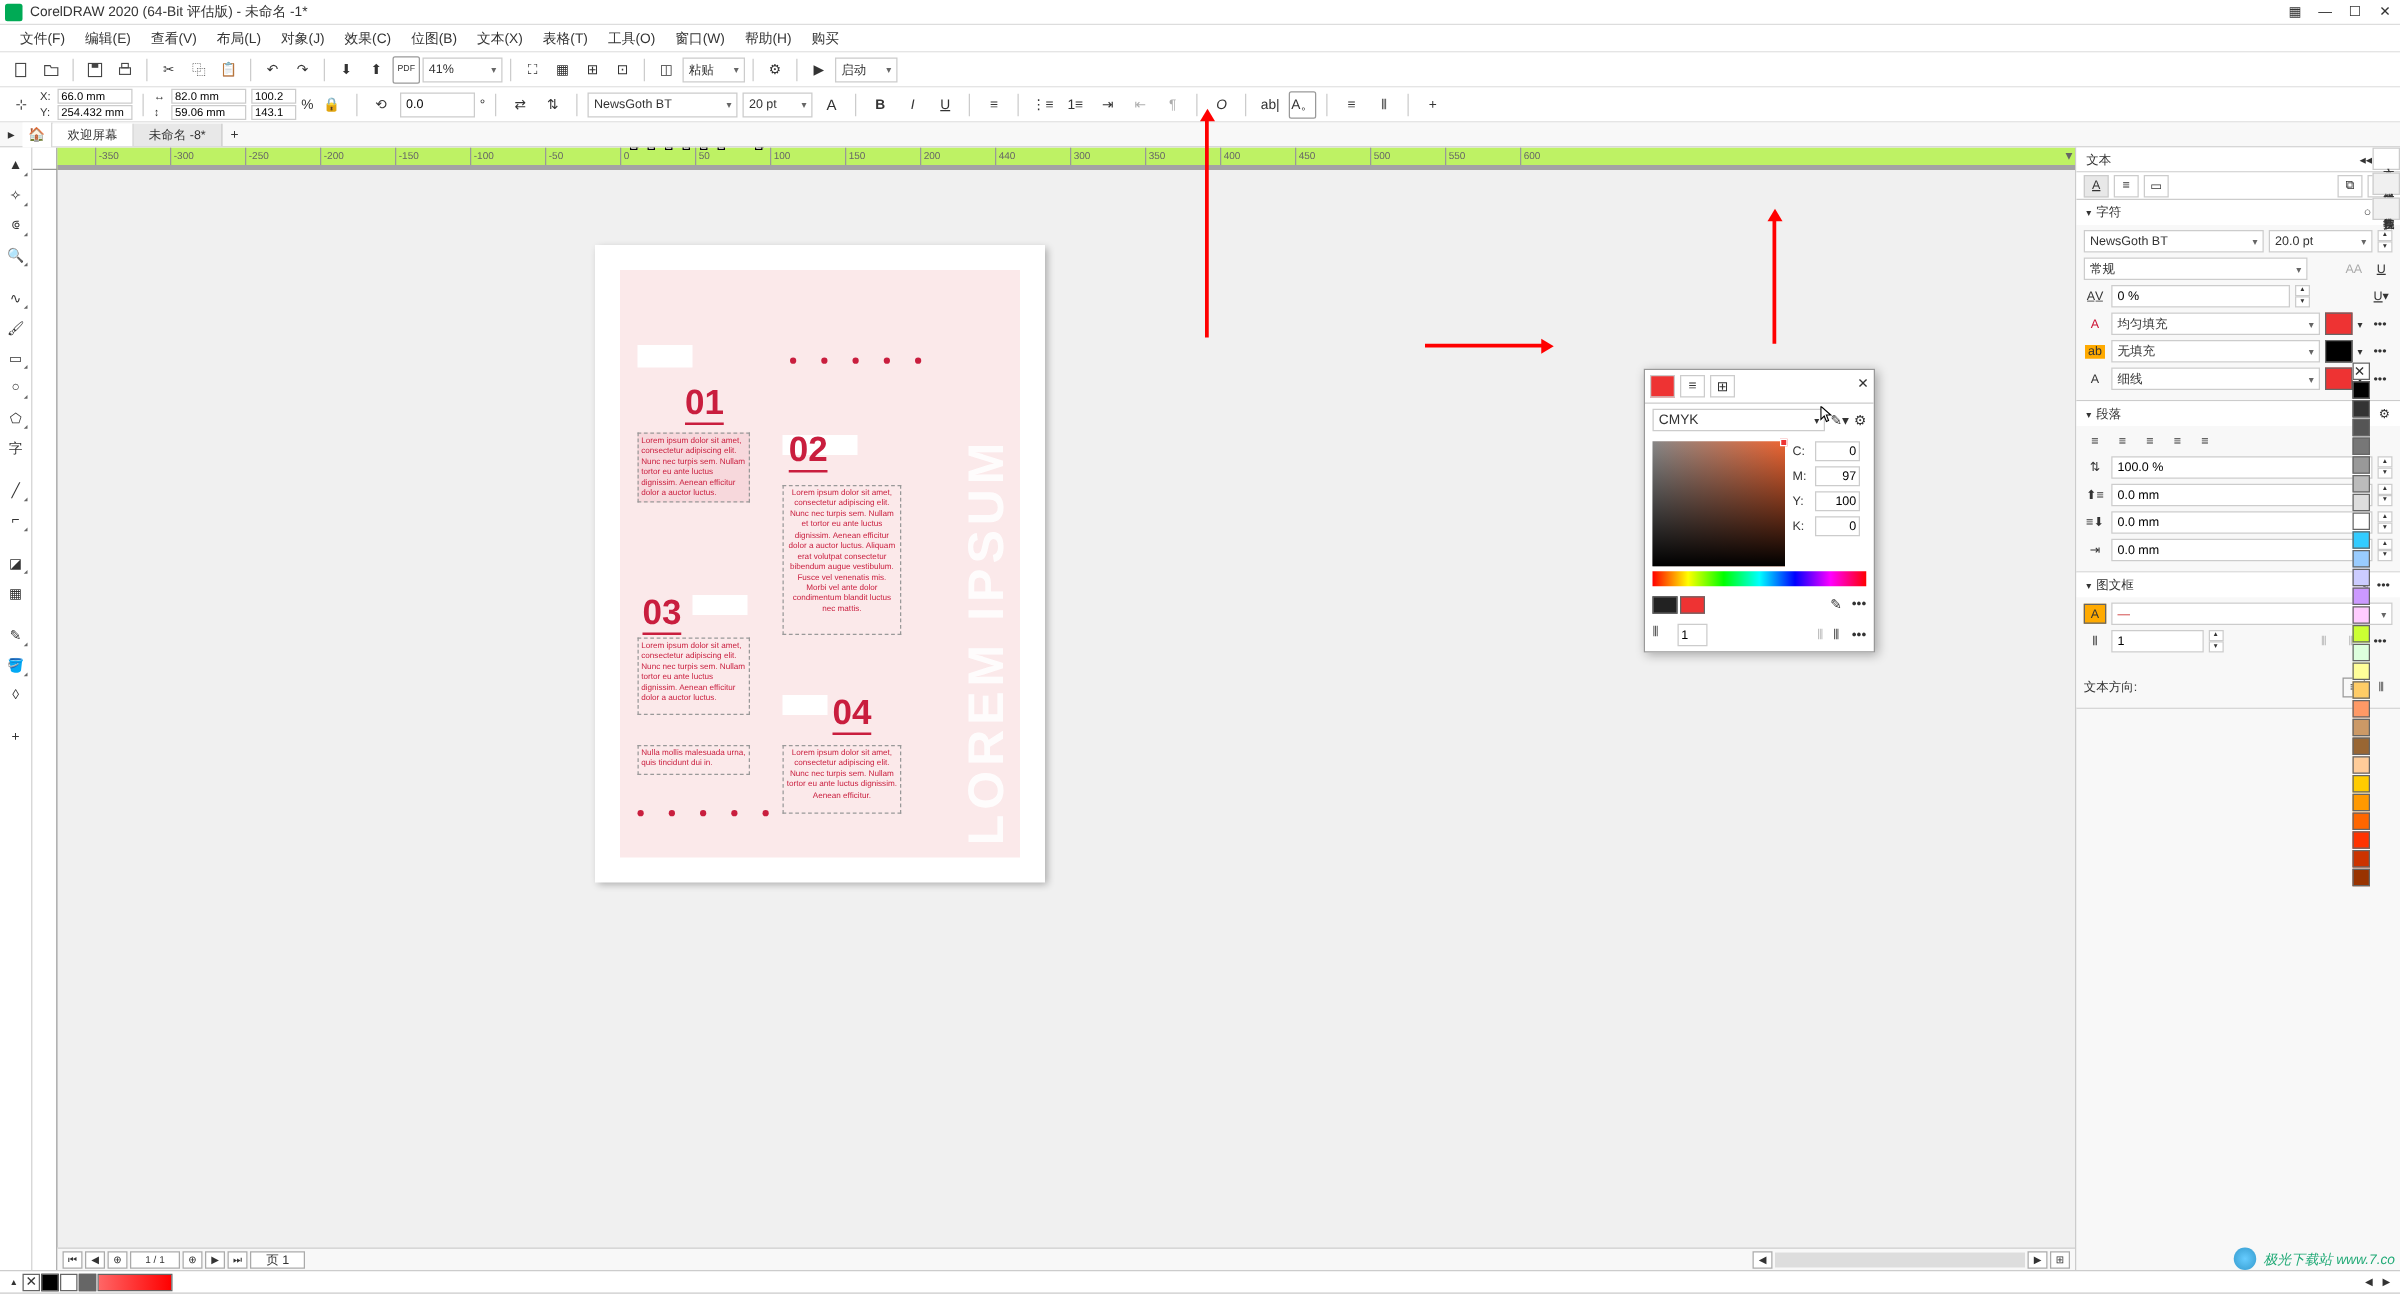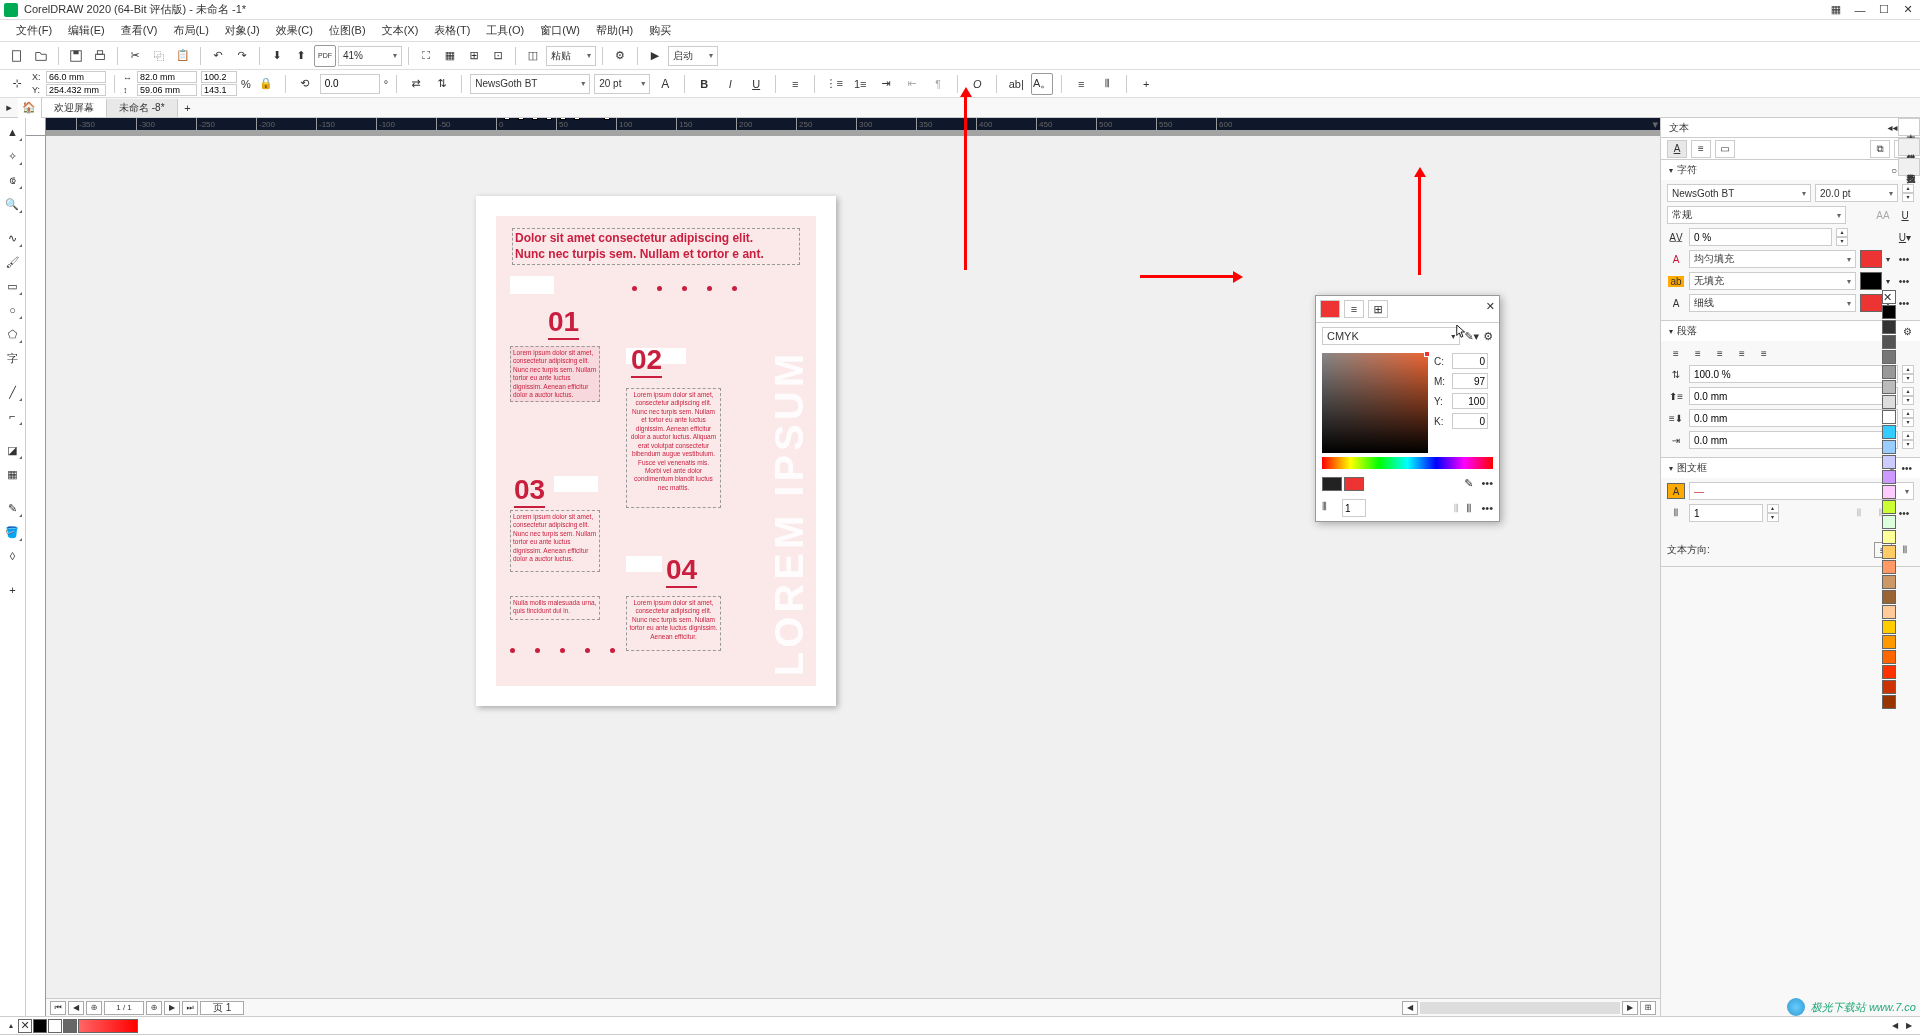--- a/index.html
+++ b/index.html
@@ -38,21 +38,21 @@
 .tab.active { background: #e8e8e8; }
 .tab-add { width: 20px; display: flex; justify-content: center; cursor: pointer; }
 
 
 .main { display: flex; height: calc(100% - 138px); }
 .toolbox { width: 26px; background: #fff; border-right: 1px solid #ccc; display: flex; flex-direction: column; align-items: center; padding-top: 4px; gap: 4px; }
 .tool { width: 20px; height: 20px; display: flex; align-items: center; justify-content: center; cursor: pointer; border-radius: 2px; position: relative; }
 .tool .corner { position: absolute; bottom: 1px; right: 1px; width: 0; height: 0; border-left: 3px solid transparent; border-bottom: 3px solid #666; }
 
 .canvas-area { flex: 1; background: #f0f0f0; position: relative; overflow: hidden; }
-.ruler-h { position: absolute; top: 0; left: 20px; right: 0; height: 18px; background: #0f172a; border-bottom: 6px solid #a3a3a3; display: flex; font-size: 8px; color: #666; }
+.ruler-h { position: absolute; top: 0; left: 20px; right: 0; height: 18px; background: #bef264; border-bottom: 4px solid #a3a3a3; display: flex; font-size: 8px; color: #666; }
 .ruler-h .tick { position: absolute; top: 0; height: 100%; border-left: 1px solid #999; padding-left: 2px; padding-top: 2px; }
 .ruler-v { position: absolute; top: 18px; left: 0; width: 20px; bottom: 0; background: #fff; border-right: 1px solid #999; }
 .ruler-corner { position: absolute; top: 0; left: 0; width: 20px; height: 18px; background: #fff; border-right: 1px solid #999; border-bottom: 1px solid #999; }
 .ruler-arrow-down { position: absolute; top: 0; right: 2px; color: #666; }
 
 .canvas-inner { position: absolute; top: 18px; left: 20px; right: 0; bottom: 18px; overflow: hidden; }
 .page { position: absolute; left: 430px; top: 60px; width: 360px; height: 510px; background: #fff; box-shadow: 2px 2px 6px rgba(0,0,0,0.3); }
 .page-content { position: absolute; inset: 20px; background: #FBE9EA; }
 .headline { position: absolute; top: 12px; left: 16px; right: 16px; color: #C91E3E; font-size: 12px; font-weight: bold; line-height: 1.3; border: 1px dashed #999; padding: 2px; }
 .big-num { position: absolute; color: #C91E3E; font-size: 28px; font-weight: bold; border-bottom: 2px solid #C91E3E; }
@@ -367,21 +367,21 @@
       <div class="tick" style="left:150px">-250</div>
       <div class="tick" style="left:210px">-200</div>
       <div class="tick" style="left:270px">-150</div>
       <div class="tick" style="left:330px">-100</div>
       <div class="tick" style="left:390px">-50</div>
       <div class="tick" style="left:450px">0</div>
       <div class="tick" style="left:510px">50</div>
       <div class="tick" style="left:570px">100</div>
       <div class="tick" style="left:630px">150</div>
       <div class="tick" style="left:690px">200</div>
-      <div class="tick" style="left:750px">250</div>
+      <div class="tick" style="left:750px">440</div>
       <div class="tick" style="left:810px">300</div>
       <div class="tick" style="left:870px">350</div>
       <div class="tick" style="left:930px">400</div>
       <div class="tick" style="left:990px">450</div>
       <div class="tick" style="left:1050px">500</div>
       <div class="tick" style="left:1110px">550</div>
       <div class="tick" style="left:1170px">600</div>
       <div class="selection-handles">
         <div class="sel-h" style="left:0">⊏</div>
           <div class="sel-h" style="left:14px">L</div>
@@ -391,24 +391,20 @@
           <div class="sel-h" style="left:70px">L</div>
           <div class="sel-h" style="left:100px">⊐</div>
       </div>
     </div>
     <div class="ruler-v"></div>
     <div class="ruler-arrow-down">▾</div>
 
     <div class="canvas-inner">
       <div class="page">
         <div class="page-content">
-          <div class="headline">
-            <span>Dolor sit amet consectetur adipiscing elit.</span><br>
-            <span>Nunc nec turpis sem. Nullam et tortor e ant.</span>
-          </div>
           <div class="white-box wb1"></div>
           <div class="white-box wb2"></div>
           <div class="white-box wb3"></div>
           <div class="white-box wb4"></div>
           <div class="dots dots1">
               <span></span>
               <span></span>
               <span></span>
               <span></span>
               <span></span>

